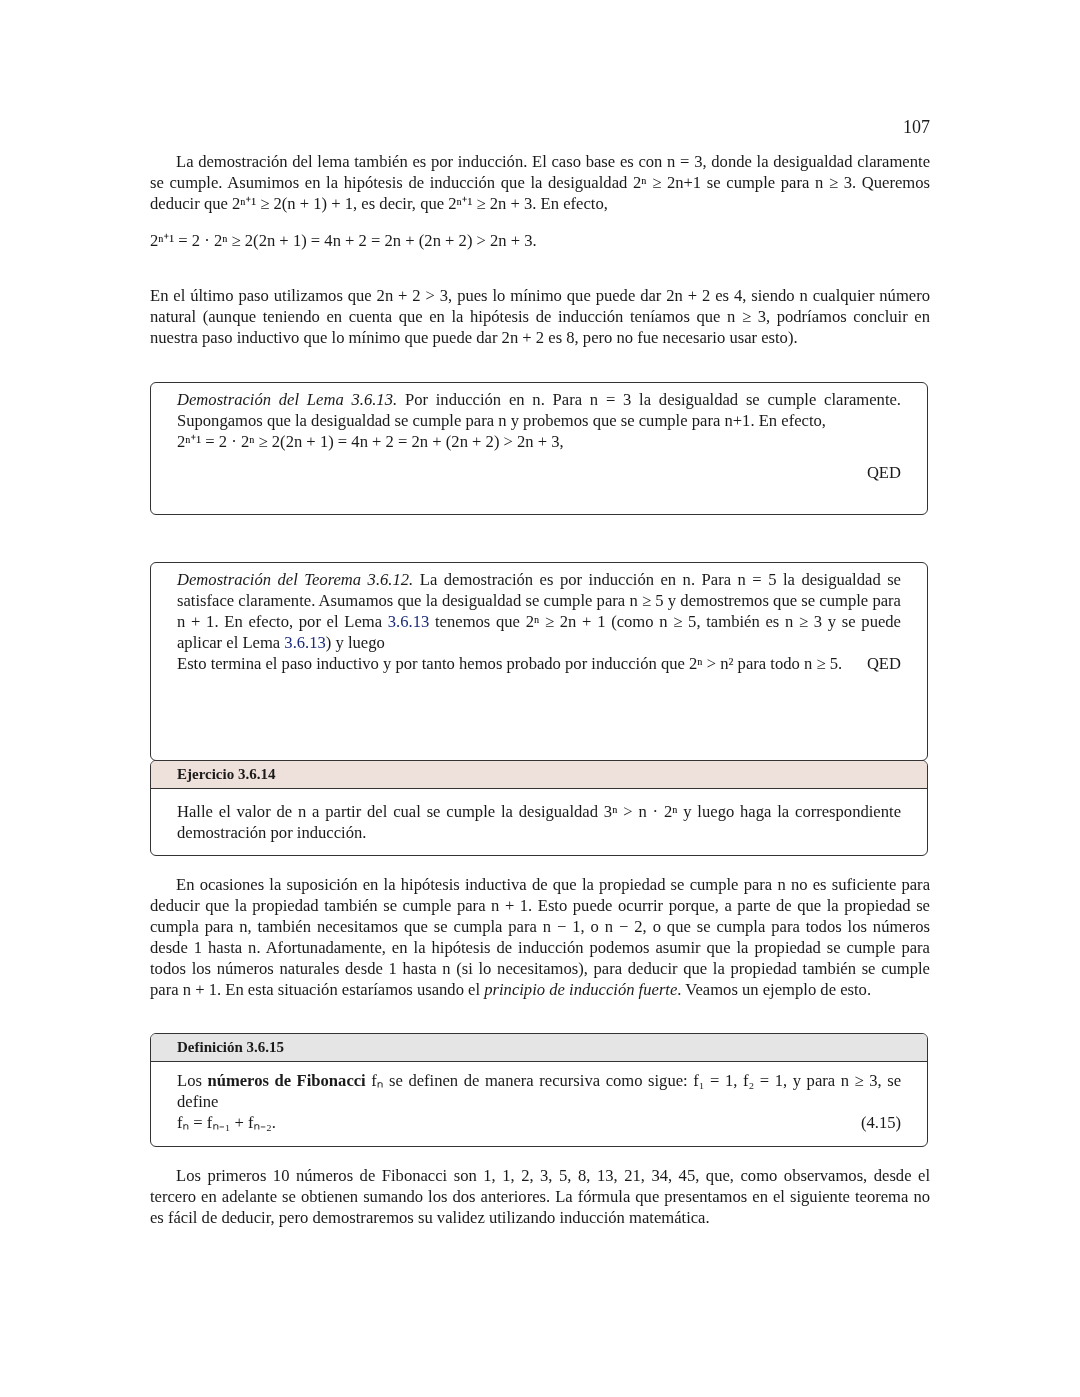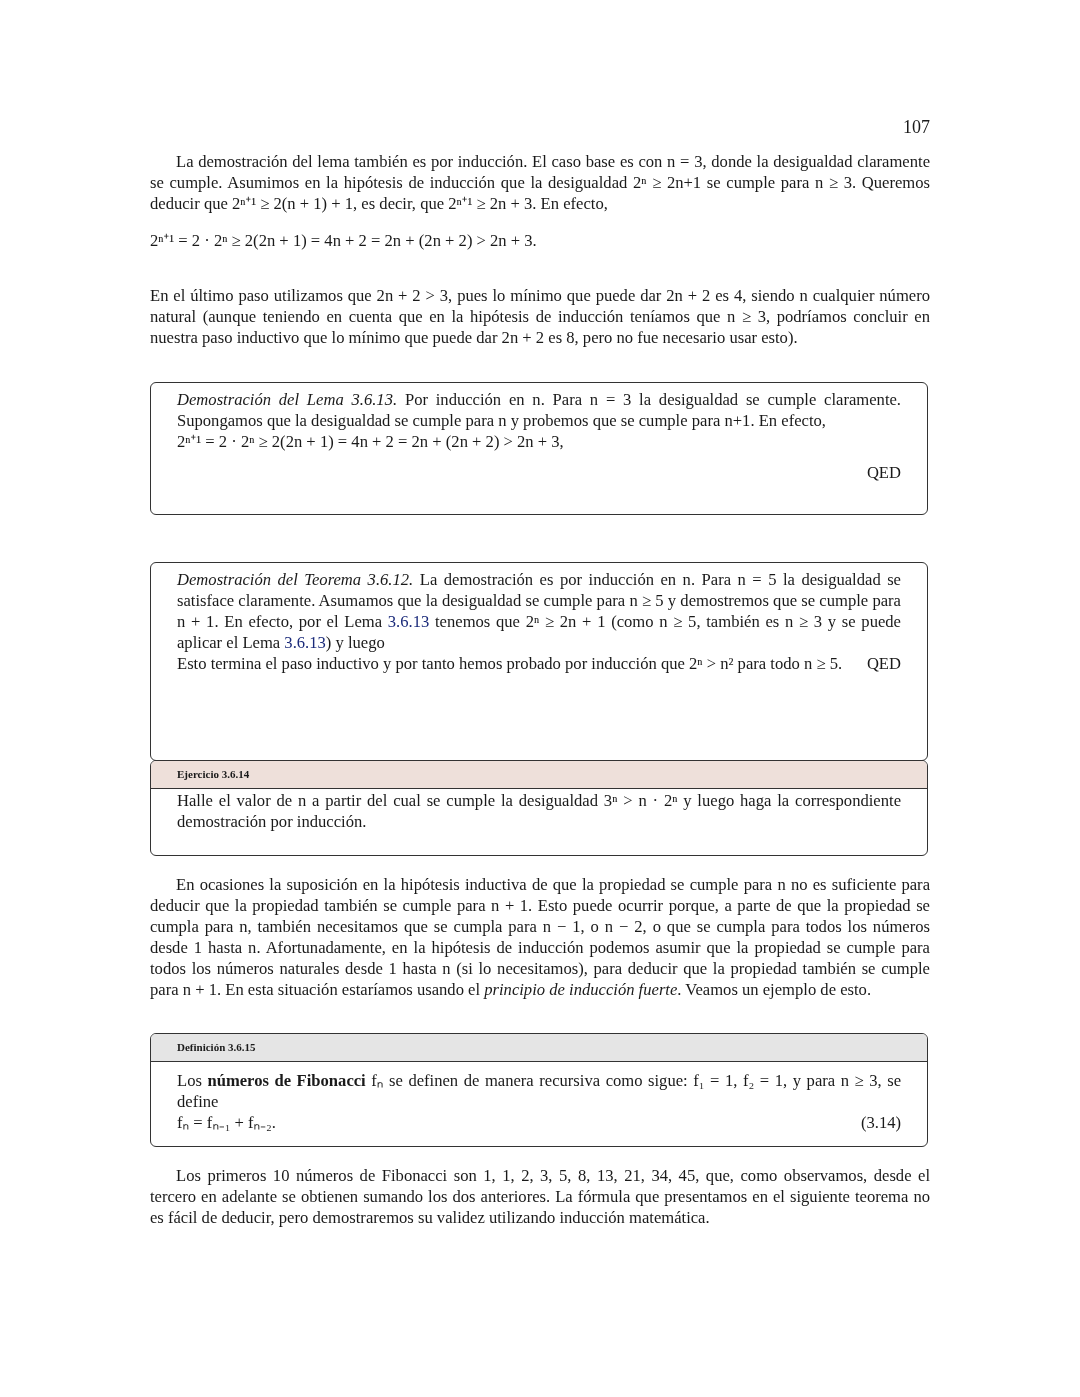--- a/index.html
+++ b/index.html
@@ -17,21 +17,21 @@
     .para { text-align: justify; margin: 0; }
     .indent { text-indent: 26px; }
     .eq { margin: 0; }
     .box {
       position: absolute; left: 0; width: 778px;
       border: 1.2px solid #333; border-radius: 6px; box-sizing: border-box;
     }
     .box-body { padding: 6px 26px 8px 26px; }
     .box-head {
       padding: 2px 26px; border-bottom: 1.2px solid #333;
-      font-weight: bold; font-size: 11px; line-height: 23px;
+      font-weight: bold; font-size: 15px; line-height: 23px;
       border-radius: 5px 5px 0 0;
     }
     .qed { float: right; }
     .ref { color: #1a2a7a; }
     .itl { font-style: italic; }
     .bold { font-weight: bold; }
     .eqnum { position: absolute; right: 26px; }
   </style>
 </head>
 <body>
@@ -56,29 +56,29 @@
 
   <div class="box" style="top:562px; height:199px;">
     <div class="box-body">
       <p class="para"><span class="itl">Demostración del Teorema 3.6.12.</span> <span>La demostración es por inducción en n. Para n = 5 la desigualdad se satisface claramente. Asumamos que la desigualdad se cumple para n ≥ 5 y demostremos que se cumple para n + 1. En efecto, por el Lema </span><span class="ref">3.6.13</span><span> tenemos que 2ⁿ ≥ 2n + 1 (como n ≥ 5, también es n ≥ 3 y se puede aplicar el Lema </span><span class="ref">3.6.13</span><span>) y luego</span></p>
       <p class="para"><span>Esto termina el paso inductivo y por tanto hemos probado por inducción que 2ⁿ &gt; n² para todo n ≥ 5.</span><span class="qed">QED</span></p>
     </div>
   </div>
 
   <div class="box" style="top:760px; height:96px;">
     <div class="box-head" style="background:#eee0da;">Ejercicio 3.6.14</div>
-    <div class="box-body" style="padding-top:1px;">
+    <div class="box-body" style="padding-top:12px;">
       <p class="para">Halle el valor de n a partir del cual se cumple la desigualdad 3ⁿ &gt; n · 2ⁿ y luego haga la correspondiente demostración por inducción.</p>
     </div>
   </div>
 
   <p class="para indent" style="position:absolute; top:874px; width:780px;"><span>En ocasiones la suposición en la hipótesis inductiva de que la propiedad se cumple para n no es suficiente para deducir que la propiedad también se cumple para n + 1. Esto puede ocurrir porque, a parte de que la propiedad se cumpla para n, también necesitamos que se cumpla para n − 1, o n − 2, o que se cumpla para todos los números desde 1 hasta n. Afortunadamente, en la hipótesis de inducción podemos asumir que la propiedad se cumple para todos los números naturales desde 1 hasta n (si lo necesitamos), para deducir que la propiedad también se cumple para n + 1. En esta situación estaríamos usando el </span><span class="itl">principio de inducción fuerte</span><span>. Veamos un ejemplo de esto.</span></p>
 
   <div class="box" style="top:1033px; height:114px;">
     <div class="box-head" style="background:#e5e5e5;">Definición 3.6.15</div>
     <div class="box-body" style="padding-top:8px; position:relative;">
       <p class="para"><span>Los </span><span class="bold">números de Fibonacci</span><span> fₙ se definen de manera recursiva como sigue: f₁ = 1, f₂ = 1, y para n ≥ 3, se define</span></p>
-      <p class="eq" style="position:relative;"><span>fₙ = fₙ₋₁ + fₙ₋₂.</span><span class="eqnum" style="right:0;">(3.14)</span></p>
+      <p class="eq" style="position:relative;"><span>fₙ = fₙ₋₁ + fₙ₋₂.</span><span class="eqnum" style="right:0;">(4.15)</span></p>
     </div>
   </div>
 
   <p class="para indent" style="position:absolute; top:1165px; width:780px;">Los primeros 10 números de Fibonacci son 1, 1, 2, 3, 5, 8, 13, 21, 34, 45, que, como observamos, desde el tercero en adelante se obtienen sumando los dos anteriores. La fórmula que presentamos en el siguiente teorema no es fácil de deducir, pero demostraremos su validez utilizando inducción matemática.</p>
 </div>
 
 </body></html>

